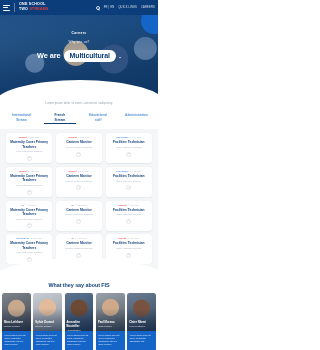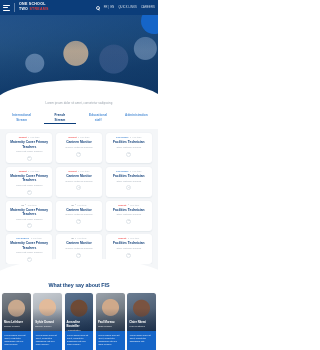--- a/index.html
+++ b/index.html
@@ -178,20 +178,29 @@
         <span class="l2"><span>TWO </span><span class="red">STREAMS</span></span>
       </div>
       <div class="nav-right">
         <div class="search-ico"></div>
         <span class="nav-link">FR | EN</span>
         <span class="nav-link">QUICK LINKS</span>
         <span class="nav-link">CAREERS</span>
       </div>
     </nav>
 
+    <div class="hero-center">
+      <span class="crumb-careers">Careers</span>
+      <span class="crumb-why">Why join us?</span>
+      <div class="headline">
+        <span class="we">We are</span>
+        <span class="pill">Multicultural</span>
+        <span class="dot">.</span>
+      </div>
+    </div>
 
     <div class="hero-curve"></div>
   </section>
 
   <section class="intro">
     <p>Lorem ipsum dolor sit amet, consetetur sadipscing</p>
   </section>
 
   <nav class="tabs" id="tabs">
       <div class="tab">

